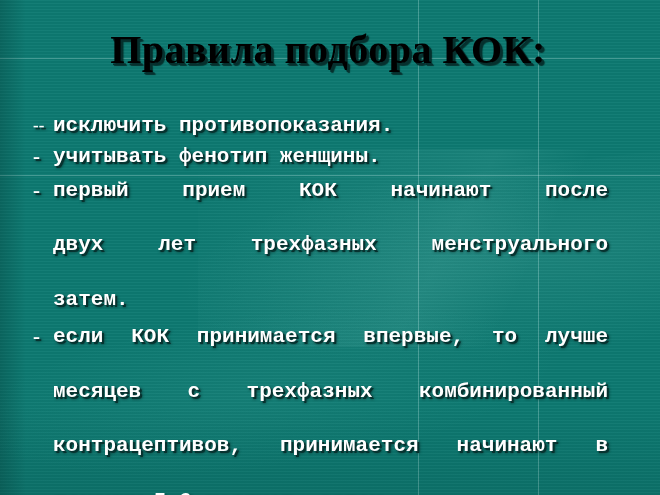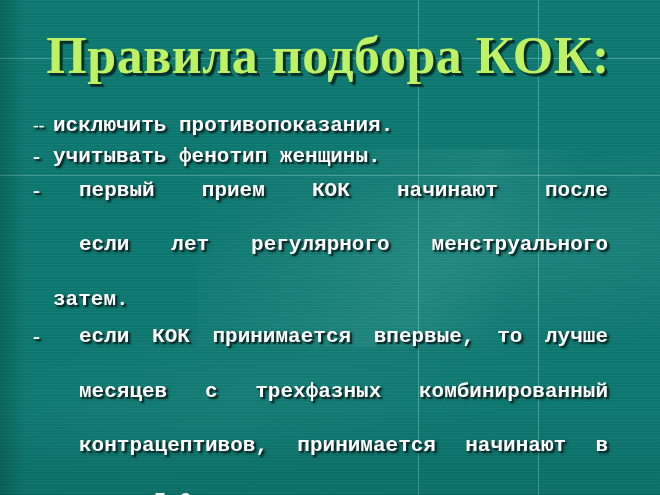--- a/index.html
+++ b/index.html
@@ -75,24 +75,24 @@
   .grid-v { width: 1px; top: 0; bottom: 0; }
   .grid-h { height: 1px; left: 0; right: 0; }
 
   
 
   .title {
     position: absolute;
     left: 0; right: 4px;
     top: 26px;
     text-align: center;
-    font-size: 52px;
+    font-size: 40px;
     font-weight: bold;
     letter-spacing: 0.5px;
-    color: #bef264;
+    color: #000000;
     text-shadow:
        2px 2px 0 #06302e,
        3px 3px 1px rgba(3,28,26,0.75);
     white-space: nowrap;
   }
 
   
 
   .body {
     position: absolute;
@@ -140,21 +140,20 @@
   .bullet.single .content { text-align: left; }
 
   .bullet.b3 { margin-top: 6px; margin-bottom: 10px; }
   .bullet.b4 { margin-top: 2px; }
 
   
   .line { display: block; }
   .line.just {
     text-align: justify;
     text-justify: inter-word;
-    margin-left: 26px;
   }
   
   .line.just::after {
     content: "";
     display: inline-block;
     width: 100%;
     height: 0;
   }
 </style>
 </head>
@@ -188,21 +187,21 @@
       <span class="marker">-</span>
       <span class="content">
         <span class="line">учитывать фенотип женщины.</span>
       </span>
     </div>
 
     <div class="bullet b3">
       <span class="marker">-</span>
       <span class="content">
         <span class="line just">первый прием КОК начинают после</span>
-        <span class="line just">если лет регулярного менструального</span>
+        <span class="line just">двух лет трехфазных менструального</span>
         <span class="line">затем.</span>
       </span>
     </div>
 
     <div class="bullet b4">
       <span class="marker">-</span>
       <span class="content">
         <span class="line just">если КОК принимается впервые, то лучше</span>
         <span class="line just">месяцев с трехфазных комбинированный</span>
         <span class="line just">контрацептивов, принимается начинают в</span>

